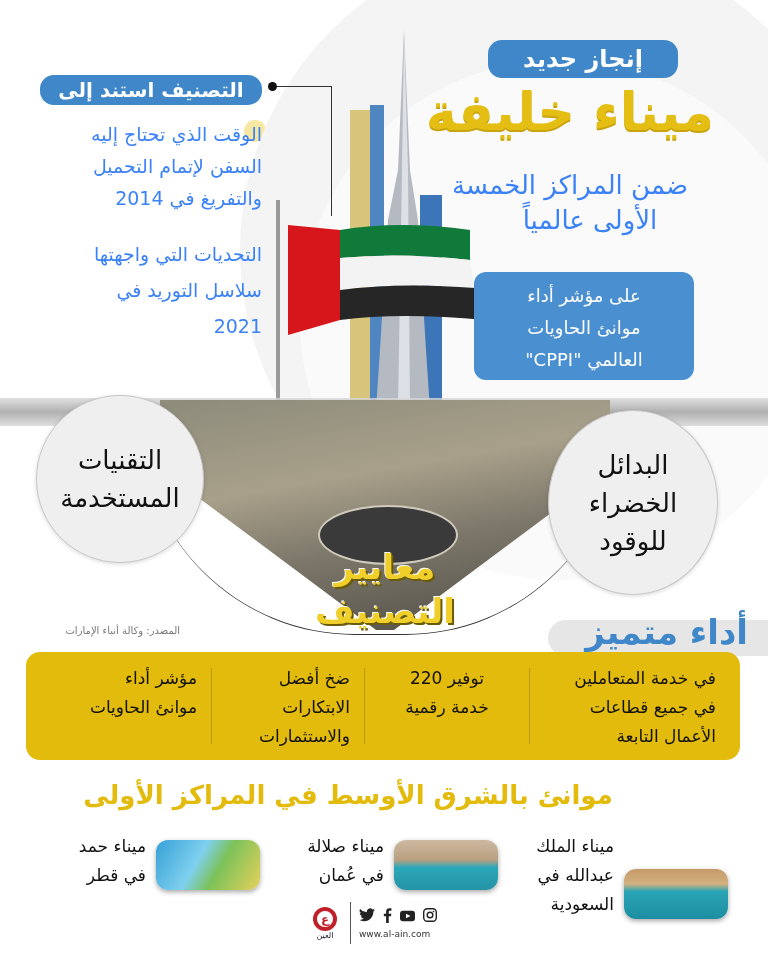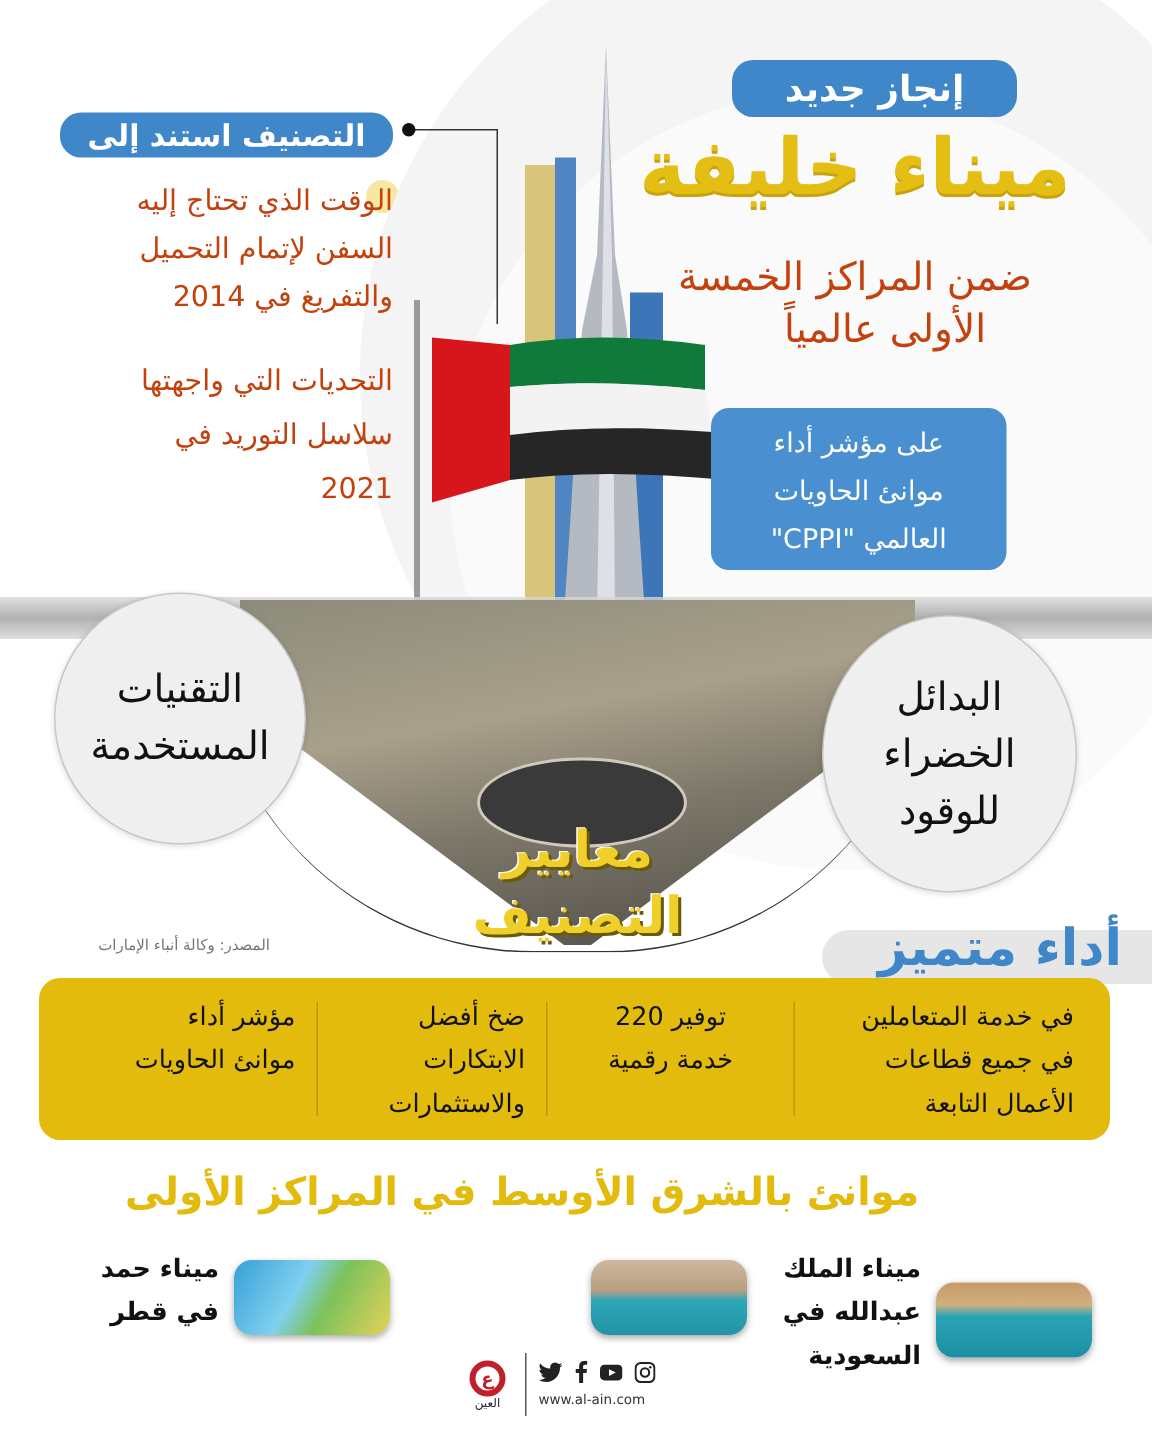--- a/index.html
+++ b/index.html
@@ -20,21 +20,21 @@
   
   .pill-blue {
     background: #3f87c9; color: #fff; border-radius: 14px;
     font-weight: bold;
     display: flex; align-items: center; justify-content: center;
   }
   .title-gold {
     color: #e4be12; font-weight: bold;
     text-shadow: 0 2px 0 #c9a30d;
   }
-  .black-text { color: #c2410c; }
+  .black-text { color: #3b82f6; }
 
   .bullet-dot {
     display: inline-block; width: 22px; height: 22px; border-radius: 50%;
     background: #f6e7a3; position: absolute; right: -4px; top: 2px; z-index: -1;
   }
 
   .blue-box {
     background: #4a8fd0; color: #fff; border-radius: 12px;
     font-size: 18px; line-height: 32px; text-align: center; direction: rtl;
     padding-top: 8px;
@@ -90,21 +90,21 @@
   }
   .y-col.center { text-align: center; }
   .y-sep { width: 1px; background: #b8970a; margin: 4px 0; }
 
   .me-title {
     position: absolute; left: 0; top: 780px; width: 696px;
     text-align: center; direction: rtl;
     font-size: 26px; font-weight: bold; color: #e2bb0c;
   }
   .port-item {
-    position: absolute; display: flex; flex-direction: row-reverse; align-items: center; font-weight: bold;
+    position: absolute; display: flex; flex-direction: row-reverse; align-items: flex-end;
   }
   .port-thumb {
     width: 104px; height: 50px; border-radius: 12px;
     box-shadow: 0 2px 5px rgba(0,0,0,0.35); margin-left: 10px; margin-top: 8px;
   }
   .port-label {
     direction: rtl; text-align: right; font-size: 17px; line-height: 29px; color: #111;
   }
 
   .footer {
@@ -166,21 +166,21 @@
   <div>السفن لإتمام التحميل</div>
   <div>والتفريغ في 2014</div>
 </div>
 <div class="abs rtl black-text" style="left:30px; top:236px; width:232px; font-size:19px; line-height:36px;">
   <span class="bullet-dot"></span>
   <div>التحديات التي واجهتها</div>
   <div>سلاسل التوريد في</div>
   <div>2021</div>
 </div>
 
-<div class="abs blue-box" style="left:474px; top:272px; width:197px; height:108px;">
+<div class="abs blue-box" style="left:474px; top:272px; width:220px; height:108px;">
   <div>على مؤشر أداء</div>
   <div>موانئ الحاويات</div>
   <div>العالمي "CPPI"</div>
 </div>
 
 <div class="band"></div>
 <div class="port-photo"></div>
 <div class="roundabout"></div>
 
 <div class="abs" style="left:140px; top:420px; width:480px; height:215px; border-bottom:1px solid #333; border-radius:0 0 240px 240px;"></div>
@@ -239,20 +239,24 @@
   <div class="port-thumb" style="background:linear-gradient(#c79a6a 0%, #d0b07e 30%, #2aa5b5 45%, #1d8ea2 100%);"></div>
   <div class="port-label">
     <div>ميناء الملك</div>
     <div>عبدالله في</div>
     <div>السعودية</div>
   </div>
 </div>
 
 <div class="port-item" style="left:270px; top:832px; width:228px;">
   <div class="port-thumb" style="background:linear-gradient(#cdb9a0 0%, #b99f80 40%, #2aa7b8 55%, #2593a6 100%);"></div>
+  <div class="port-label">
+    <div>ميناء صلالة</div>
+    <div>في عُمان</div>
+  </div>
 </div>
 
 <div class="port-item" style="left:50px; top:832px; width:210px;">
   <div class="port-thumb" style="background:linear-gradient(120deg, #36a0d6 0%, #7fd0ef 40%, #7cc25a 60%, #e5d15a 100%);"></div>
   <div class="port-label">
     <div>ميناء حمد</div>
     <div>في قطر</div>
   </div>
 </div>
 

